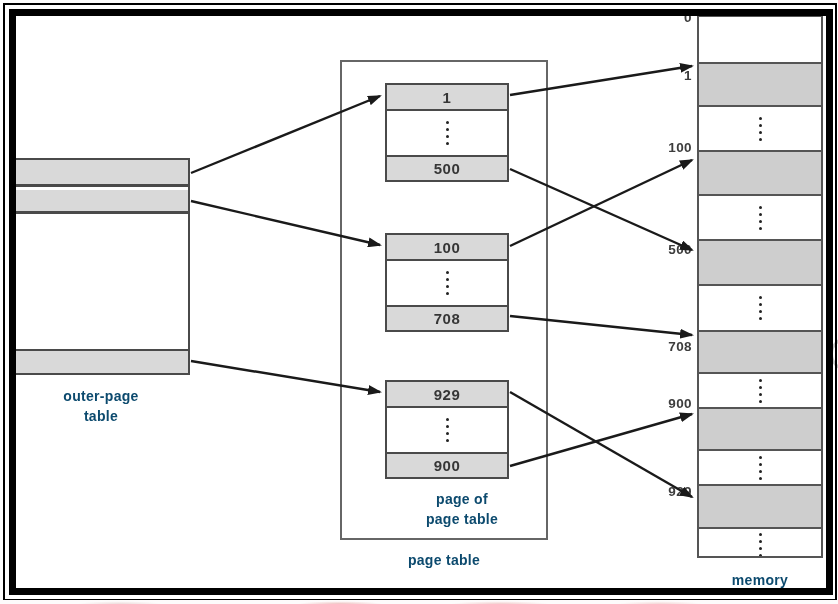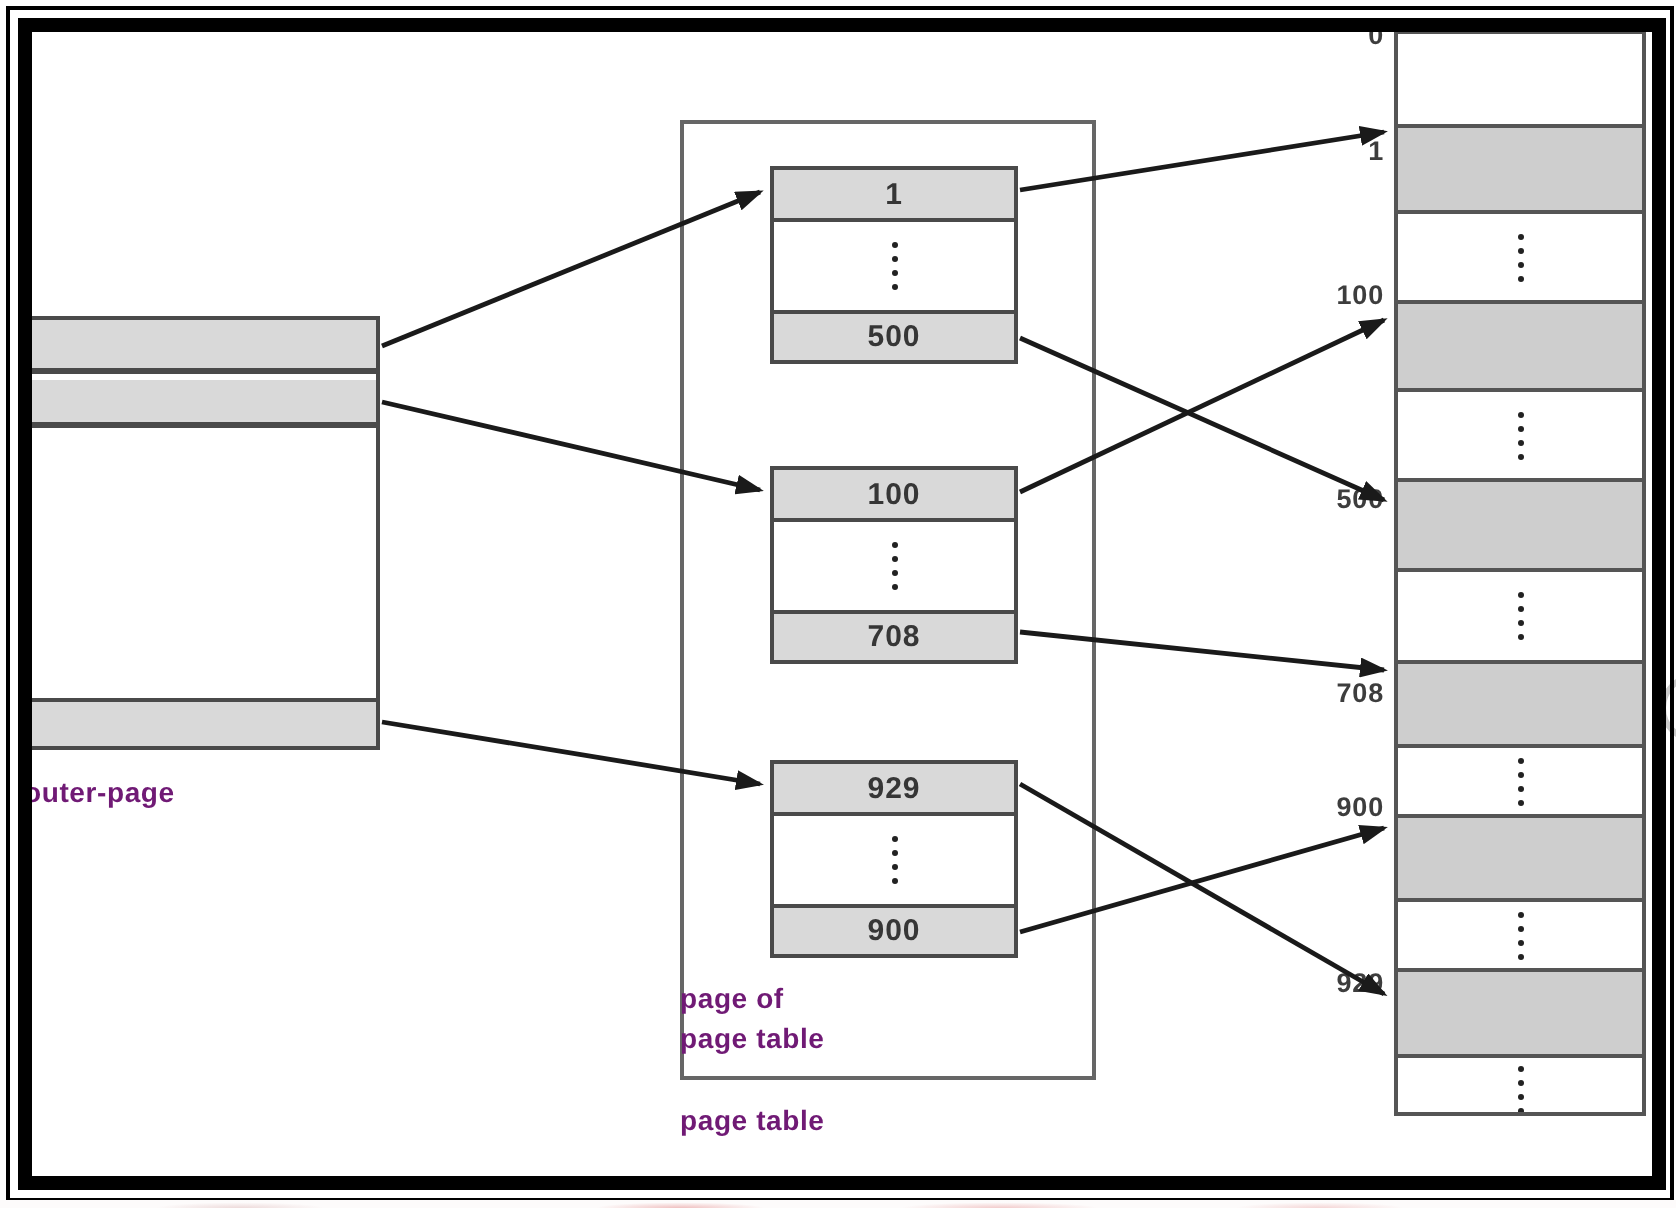--- a/index.html
+++ b/index.html
@@ -16,22 +16,22 @@
     background:
       radial-gradient(ellipse 60px 4px at 340px 100%, rgba(214,80,80,.35), transparent 70%),
       radial-gradient(ellipse 70px 4px at 500px 100%, rgba(214,80,80,.28), transparent 70%),
       radial-gradient(ellipse 60px 4px at 660px 100%, rgba(214,80,80,.22), transparent 70%),
       radial-gradient(ellipse 60px 4px at 120px 100%, rgba(190,120,120,.25), transparent 70%),
       #fdfbfb;}
   .edge-arc{position:absolute;left:830px;top:337px;width:28px;height:28px;border-radius:50%;
     border:3px solid #cccccc;z-index:5;background:transparent;}
 
   
-  .lbl{position:absolute;color:#701a75;font-weight:700;font-size:14px;line-height:1.4;
-       letter-spacing:.3px;z-index:3;}
+  .lbl{position:absolute;color:#0c4a6e;font-weight:700;font-size:14px;line-height:1.4;
+       text-align:center;letter-spacing:.3px;z-index:3;}
 
   
   .opt{position:absolute;left:12px;top:158px;width:178px;height:217px;background:#fff;
        border:2px solid var(--border);box-sizing:border-box;z-index:2;}
   .opt-row{position:absolute;left:0;right:0;background:var(--shade);box-sizing:border-box;}
   .opt-row.r1{top:0;height:27px;border-bottom:3px solid var(--border);}
   .opt-row.r2{top:30px;height:24px;border-bottom:3px solid var(--border);}
   .opt-row.r3{bottom:0;height:24px;border-top:2px solid var(--border);}
   .opt .dots{position:absolute;left:50%;top:110px;transform:translateX(-50%);}
 
@@ -68,20 +68,21 @@
 <div id="canvas">
 
   <div class="opt">
     <div class="opt-row r1"></div>
     <div class="opt-row r2"></div>
     <div class="dots"></div>
     <div class="opt-row r3"></div>
   </div>
   <div class="lbl" style="left:12px;top:387px;width:178px;">
     <div>outer-page</div>
+    <div>table</div>
   </div>
 
   <div class="pt-box"></div>
   <div class="lbl" style="left:340px;top:490px;width:244px;">
     <div>page of</div>
     <div>page table</div>
   </div>
   <div class="lbl" style="left:340px;top:551px;width:208px;">page table</div>
 
   <div class="mem" id="memory">
@@ -134,20 +135,21 @@
       <div class="mrow shaded" style="height: 43px;"></div>
       <div class="mrow" style="height: 33px;">
         <div class="dots">
           <i></i>
           <i></i>
           <i></i>
           <i></i>
         </div>
       </div>
     </div>
+  <div class="lbl" style="left:697px;top:571px;width:126px;">memory</div>
 
   <svg id="arrows" xmlns="http://www.w3.org/2000/svg">
     <defs>
       <marker id="ah" markerUnits="userSpaceOnUse" markerWidth="14" markerHeight="10" refX="12" refY="5" orient="auto">
         <path d="M0,0 L14,5 L0,10 z" fill="#1a1a1a"></path>
       </marker>
     </defs>
   <line x1="191" y1="173" x2="380" y2="96" stroke="#1a1a1a" stroke-width="2.4" marker-end="url(#ah)"></line>
       <line x1="191" y1="201" x2="380" y2="245" stroke="#1a1a1a" stroke-width="2.4" marker-end="url(#ah)"></line>
       <line x1="191" y1="361" x2="380" y2="392" stroke="#1a1a1a" stroke-width="2.4" marker-end="url(#ah)"></line>

